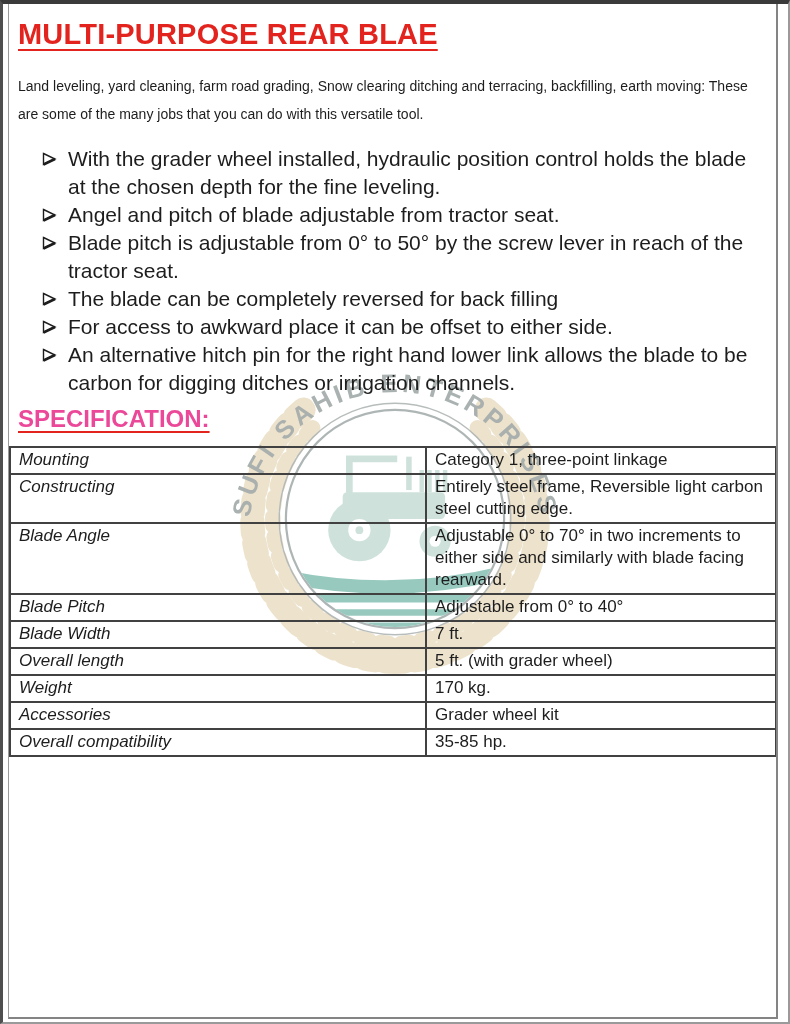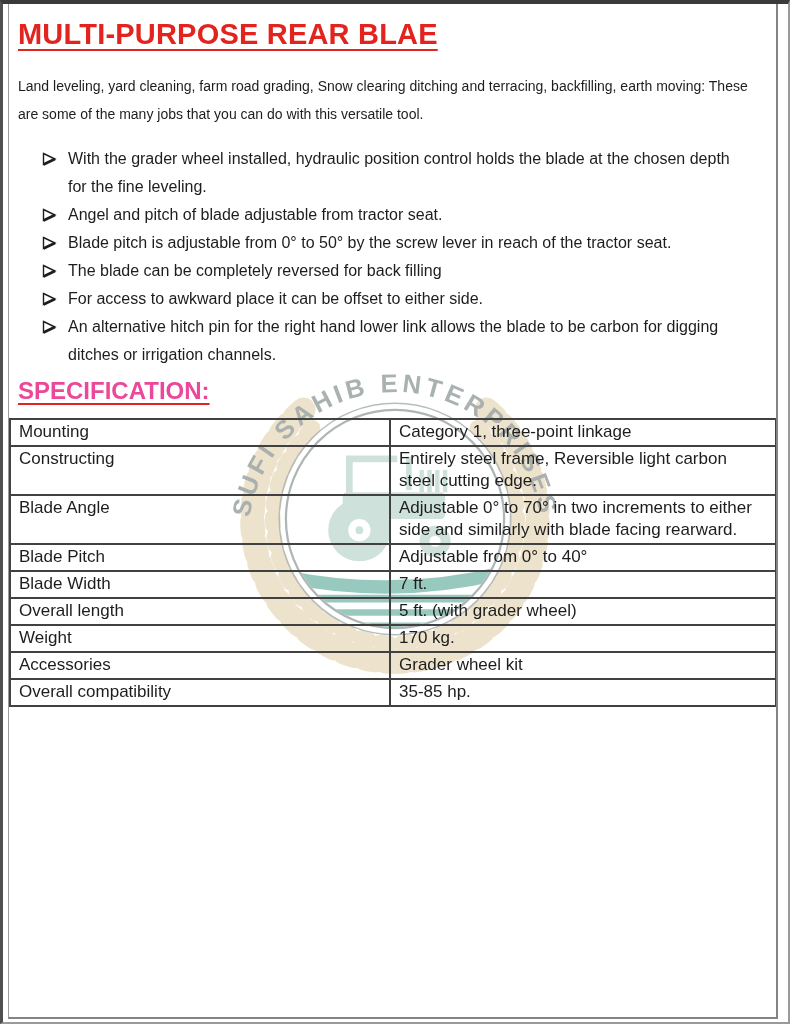--- a/index.html
+++ b/index.html
@@ -33,42 +33,42 @@
     text-decoration:underline; text-decoration-thickness:2px; text-underline-offset:5px;
     text-decoration-color:#e3231e;
     margin-top:2px;
   }
 
   .intro { font-size:14px; line-height:28px; margin-top:21px; max-width:748px; }
 
   .bullet-list { list-style:none; margin-top:17px; }
   .bullet-list li {
     position:relative; padding-left:50px; margin-right:24px;
-    font-size:16px; line-height:28px;
+    font-size:21px; line-height:28px;
   }
   .bullet-list .marker {
     position:absolute; left:24px; top:6px; width:16px; height:16px;
   }
 
   .spec-heading {
     font-weight:bold; font-size:24px; color:#ec4899; margin-top:8px;
     text-decoration:underline; text-decoration-thickness:2px; text-underline-offset:4px;
     text-decoration-color:#e3231e;
   }
 
   table.spec {
     border-collapse:collapse; margin:13px 0 0 -9px; width:768px;
     table-layout:fixed; background:transparent;
   }
   table.spec td {
     border:2px solid #414141; vertical-align:top;
     font-size:17px; line-height:22px; padding:1px 8px 2px 8px;
     background:transparent;
   }
-  table.spec td.label-col { width:380px; }
+  table.spec td.label-col { width:416px;font-style:italic; }
 </style>
 </head>
 <body>
 
 <svg class="watermark" viewBox="0 0 300 300" aria-hidden="true">
   <defs>
     <path id="arcPath" d="M 18,168 A 132,132 0 1 1 282,168" fill="none"></path>
     <clipPath id="innerClip">
         <circle cx="150" cy="150" r="97"></circle>
       </clipPath>

